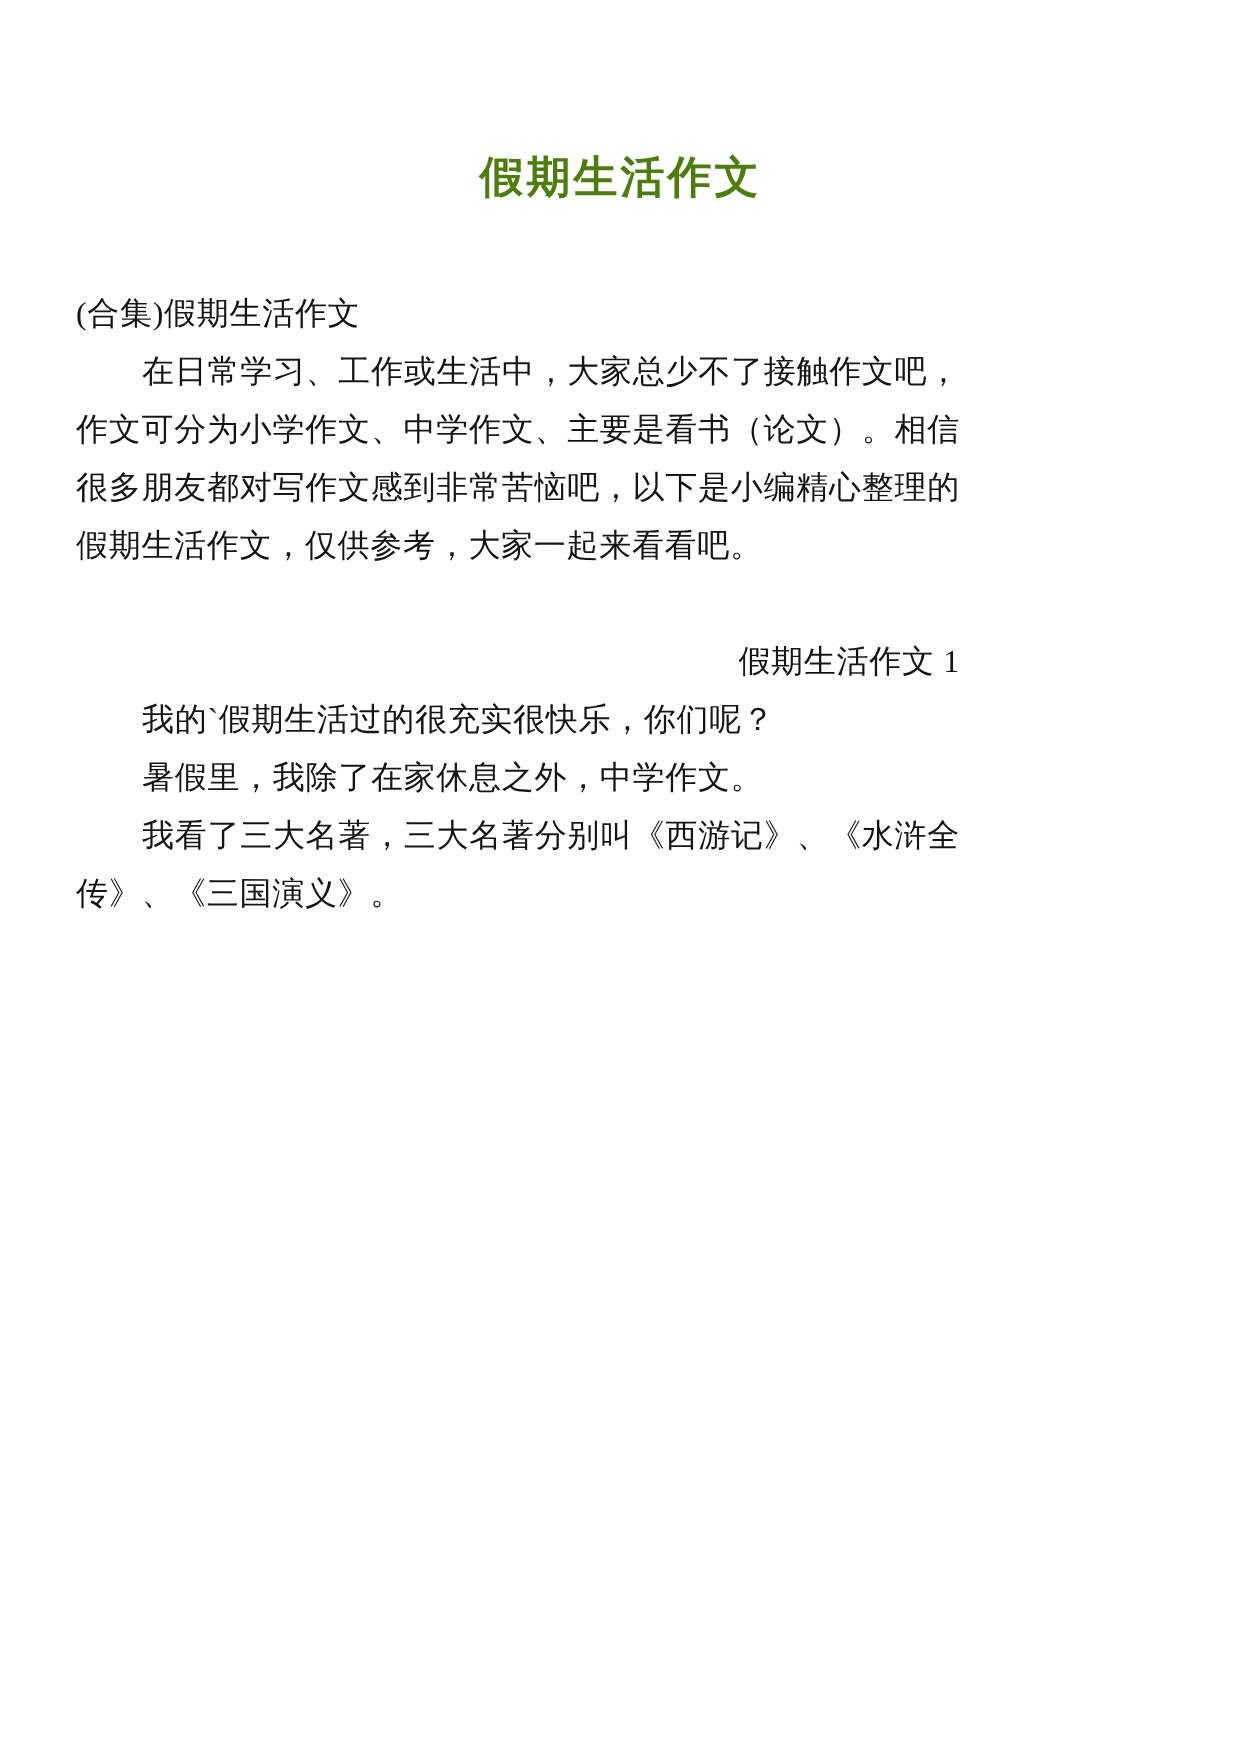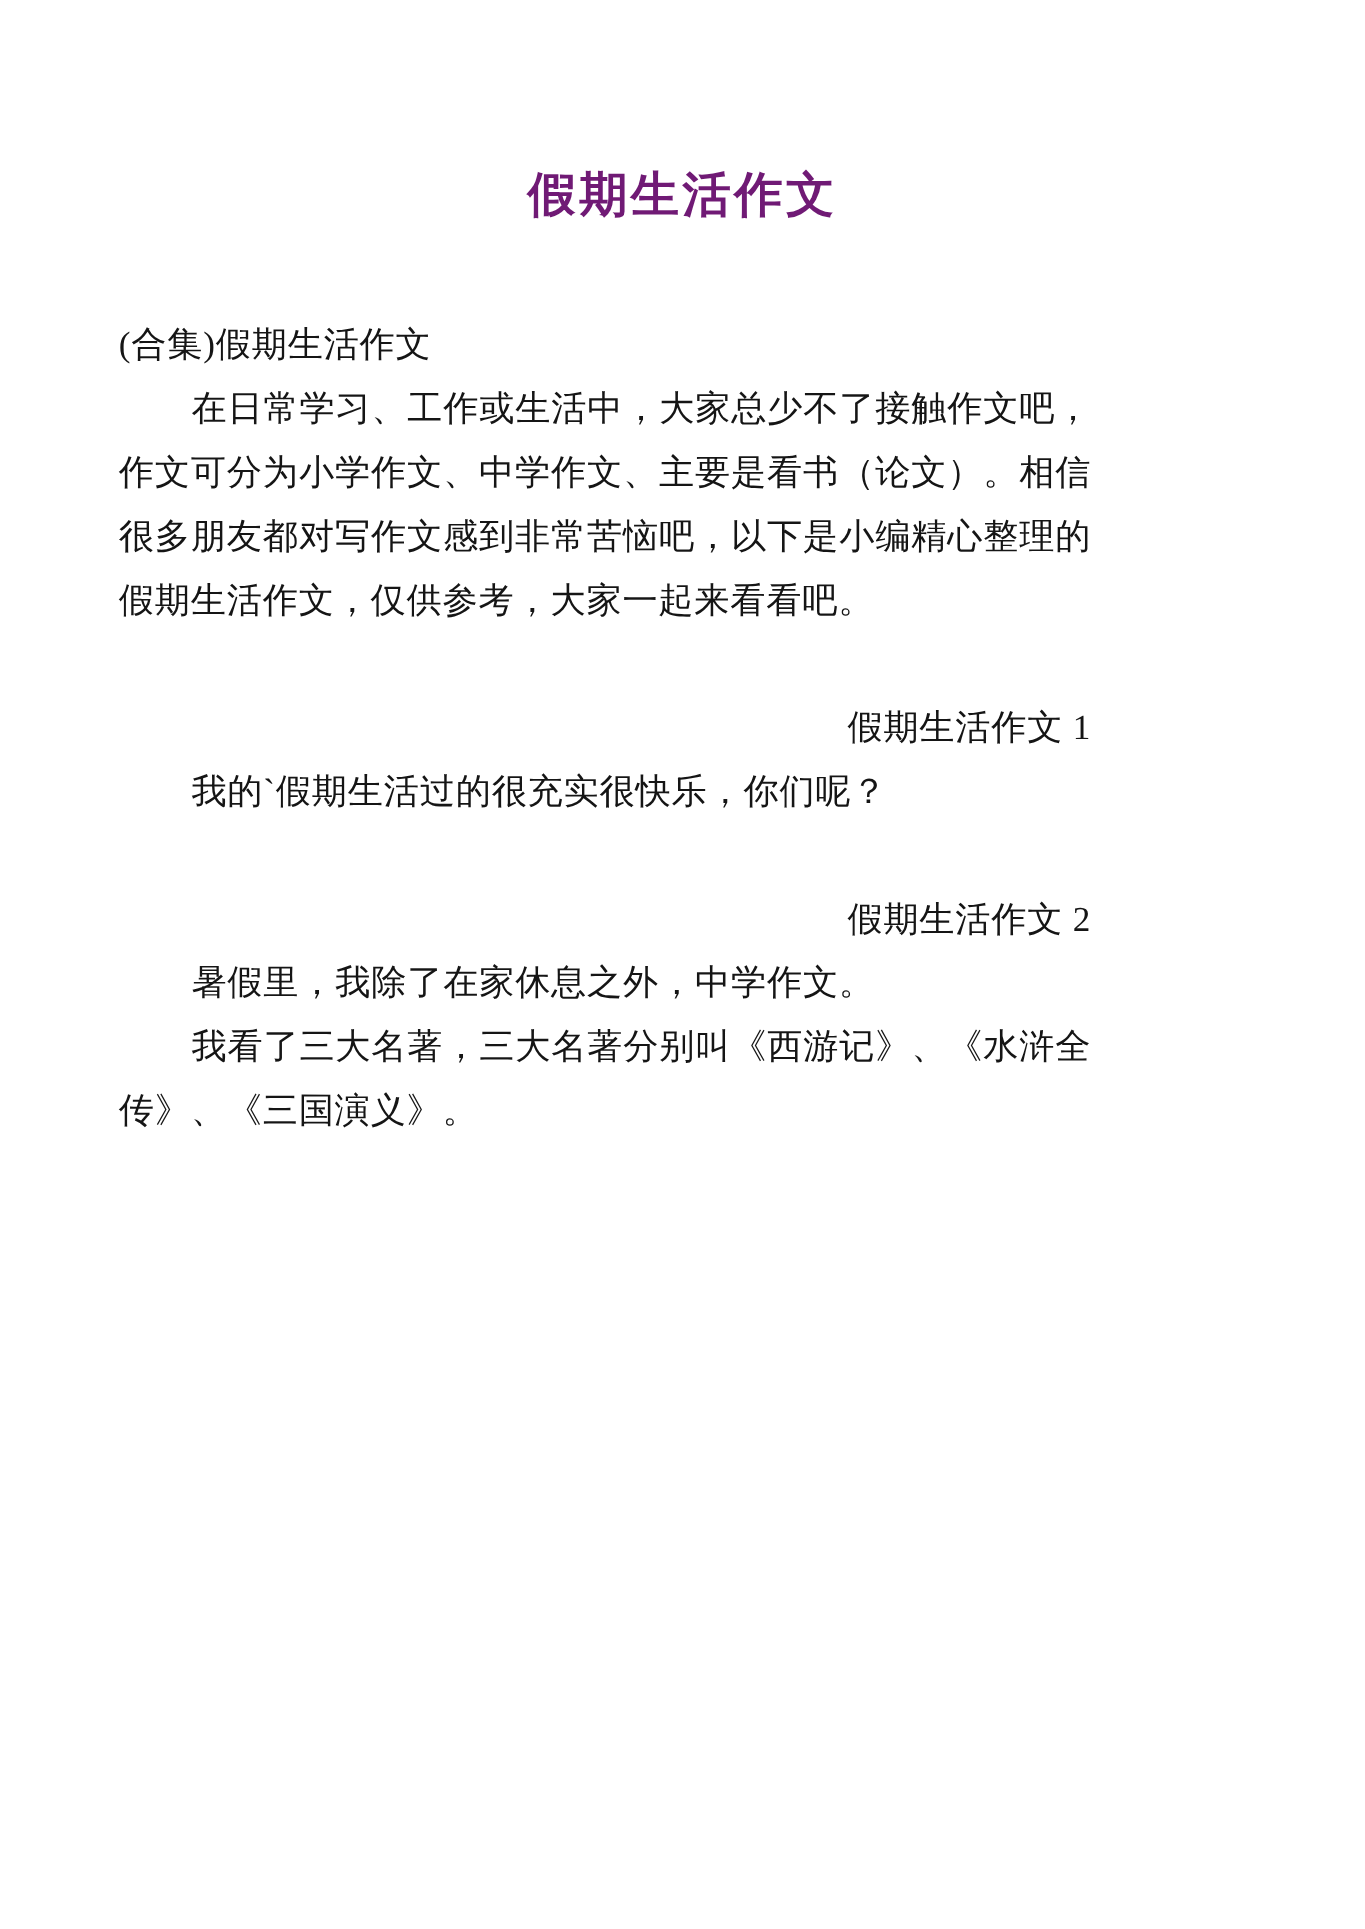--- a/index.html
+++ b/index.html
@@ -17,25 +17,25 @@
     color: #151515;
   }
   .doc-title {
     margin: 0;
     padding-top: 148px;
     font-size: 44px;
     line-height: 60px;
     font-weight: 700;
     text-align: center;
     letter-spacing: 3px;
-    color: #701a75;
+    color: #4d7c0f;
   }
   .doc-body {
     margin-top: 76px;
-    margin-left: 108px;
+    margin-left: 76px;
     width: 884px;
   }
   .para {
     margin: 0;
     font-size: 32px;
     line-height: 58px;
     letter-spacing: 0.7px;
     text-align: justify;
     text-justify: inter-ideograph;
     hanging-punctuation: allow-end;
@@ -55,17 +55,16 @@
 <div class="page">
   <h1 class="doc-title">假期生活作文</h1>
 
   <div class="doc-body">
     <p class="para">(合集)假期生活作文</p>
     <p class="para indent">在日常学习、工作或生活中，大家总少不了接触作文吧，作文可分为小学作文、中学作文、主要是看书（论文）。相信很多朋友都对写作文感到非常苦恼吧，以下是小编精心整理的假期生活作文，仅供参考，大家一起来看看吧。</p>
 
     <p class="para heading">假期生活作文 1</p>
     <p class="para indent">我的`假期生活过的很充实很快乐，你们呢？</p>
 
-    <p class="para heading">假期生活作文 2</p>
     <p class="para indent">暑假里，我除了在家休息之外，中学作文。</p>
     <p class="para indent">我看了三大名著，三大名著分别叫《西游记》、《水浒全传》、《三国演义》。</p>
   </div>
 </div>
 
 </body></html>

